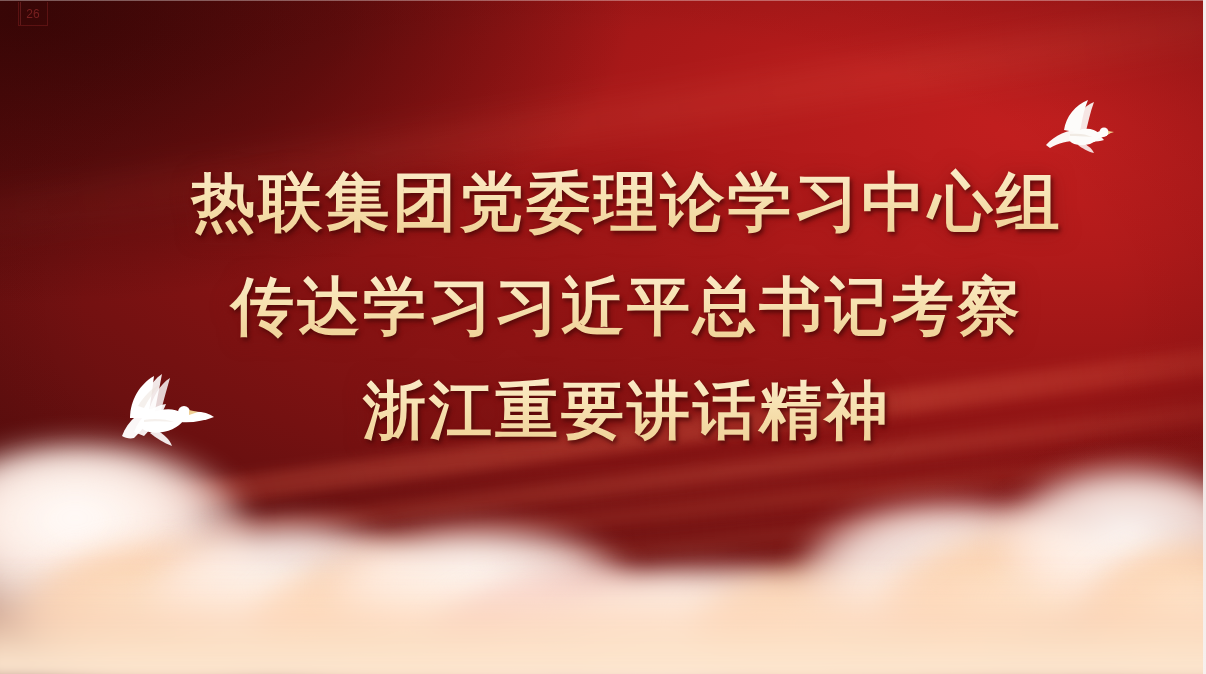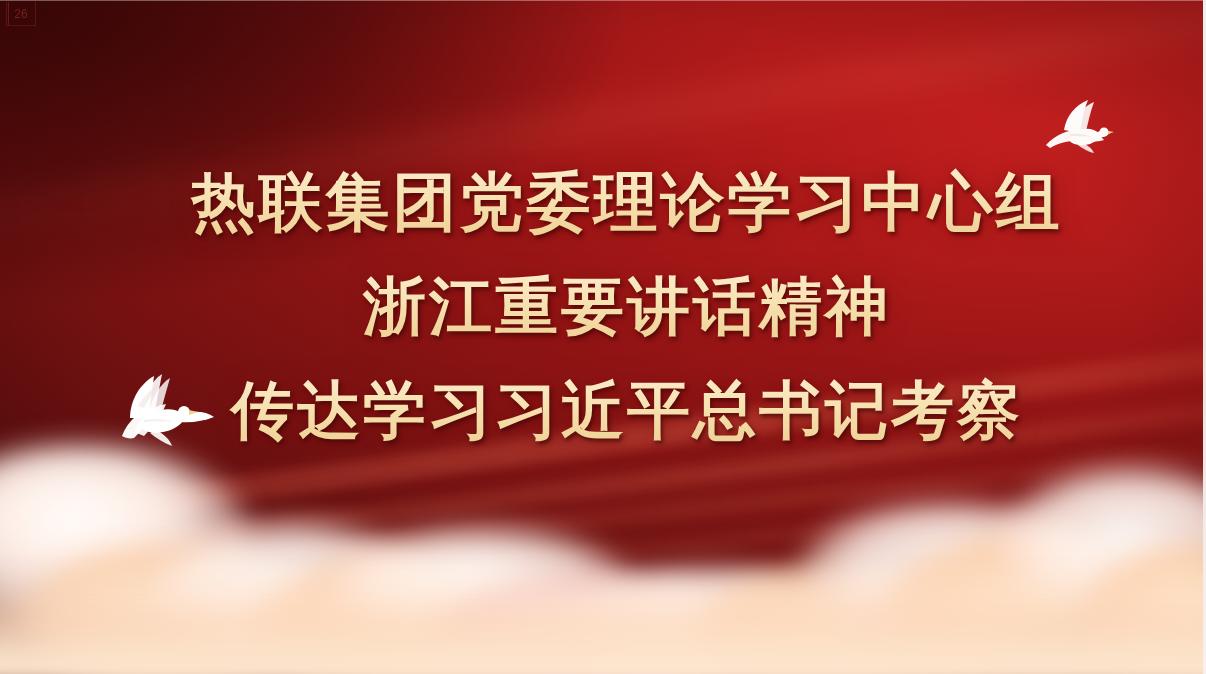--- a/index.html
+++ b/index.html
@@ -155,21 +155,21 @@
     font-family: "Liberation Serif", "DejaVu Serif", serif;
     font-size: 33px;
     letter-spacing: 1px;
     color: #fbeed3;
     text-shadow: 1px 2px 3px rgba(70,6,6,0.8);
   }
 
   
   .corner-mark {
     position: absolute;
-    left: 6px; top: 2px;
+    left: 18px; top: 2px;
     width: 30px; height: 24px;
     border: 1px solid rgba(120,30,30,0.55);
     border-top: none;
     box-sizing: border-box;
     z-index: 8;
     display: flex;
     align-items: center;
     justify-content: center;
     font-family: "Liberation Sans", sans-serif;
     font-size: 12px;
@@ -265,22 +265,22 @@
       </g>
       <g fill="#ece2da" opacity="0.5">
         <path d="M44 62 C54 60, 66 61, 74 64 C64 63, 52 63, 44 64 Z"></path>
         <path d="M38 48 C44 38, 52 30, 60 26 C54 34, 48 42, 44 50 Z"></path>
       </g>
     </svg>
   </div>
 
   <div class="title-block">
     <div class="title-line l1">热联集团党委理论学习中心组</div>
+    <div class="title-line l2">传达学习习近平总书记考察</div>
     <div class="title-line l3">浙江重要讲话精神</div>
-    <div class="title-line l2">传达学习习近平总书记考察</div>
   </div>
 
 
   <div class="corner-mark">26</div>
 
   <div class="edge-top"></div>
   <div class="edge-right"></div>
 </div>
 
 </body></html>

